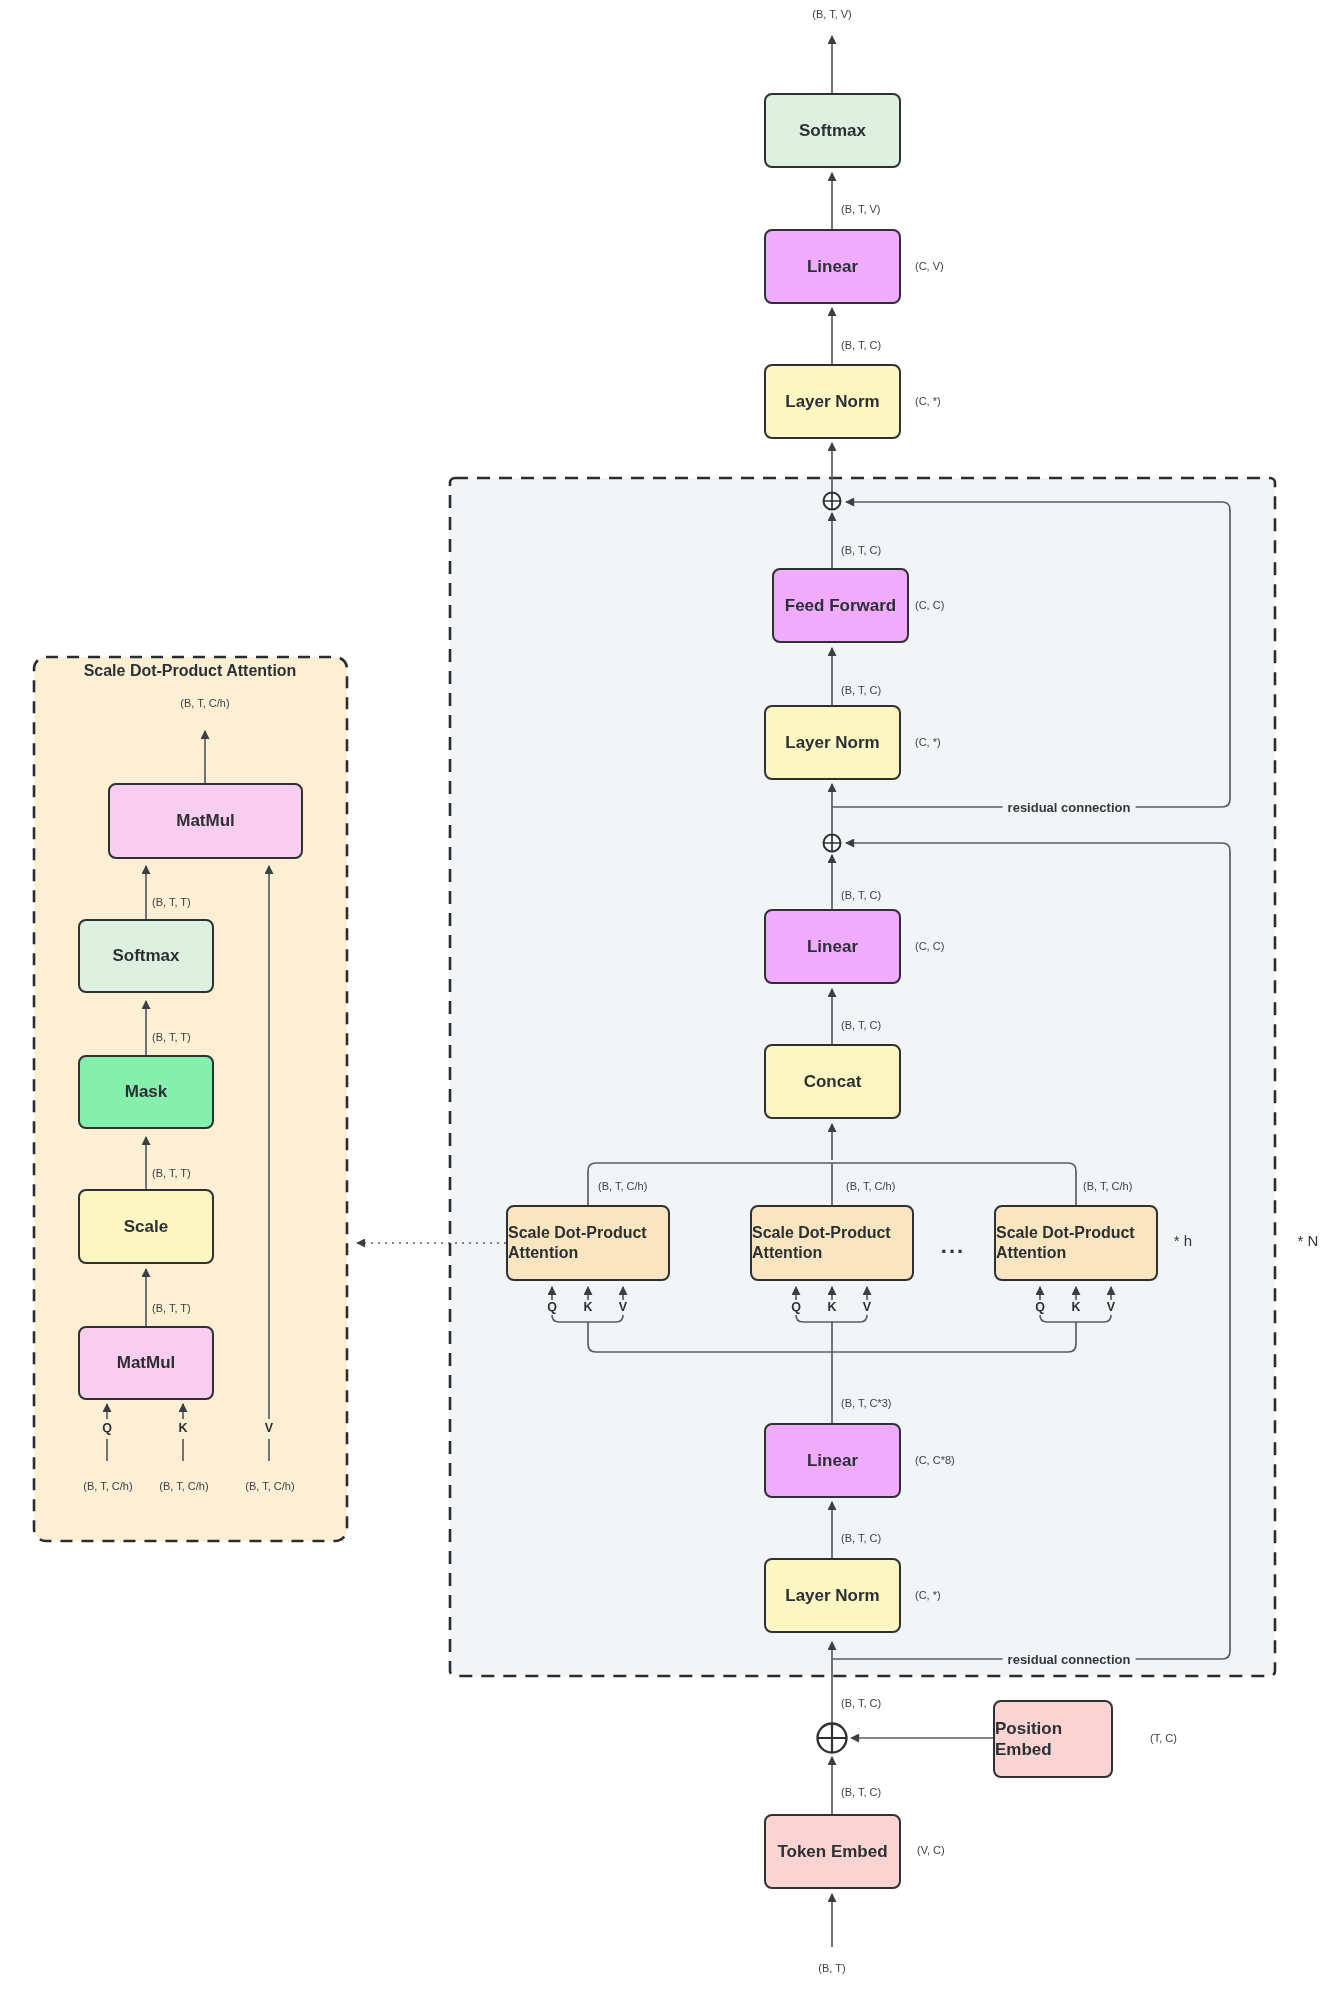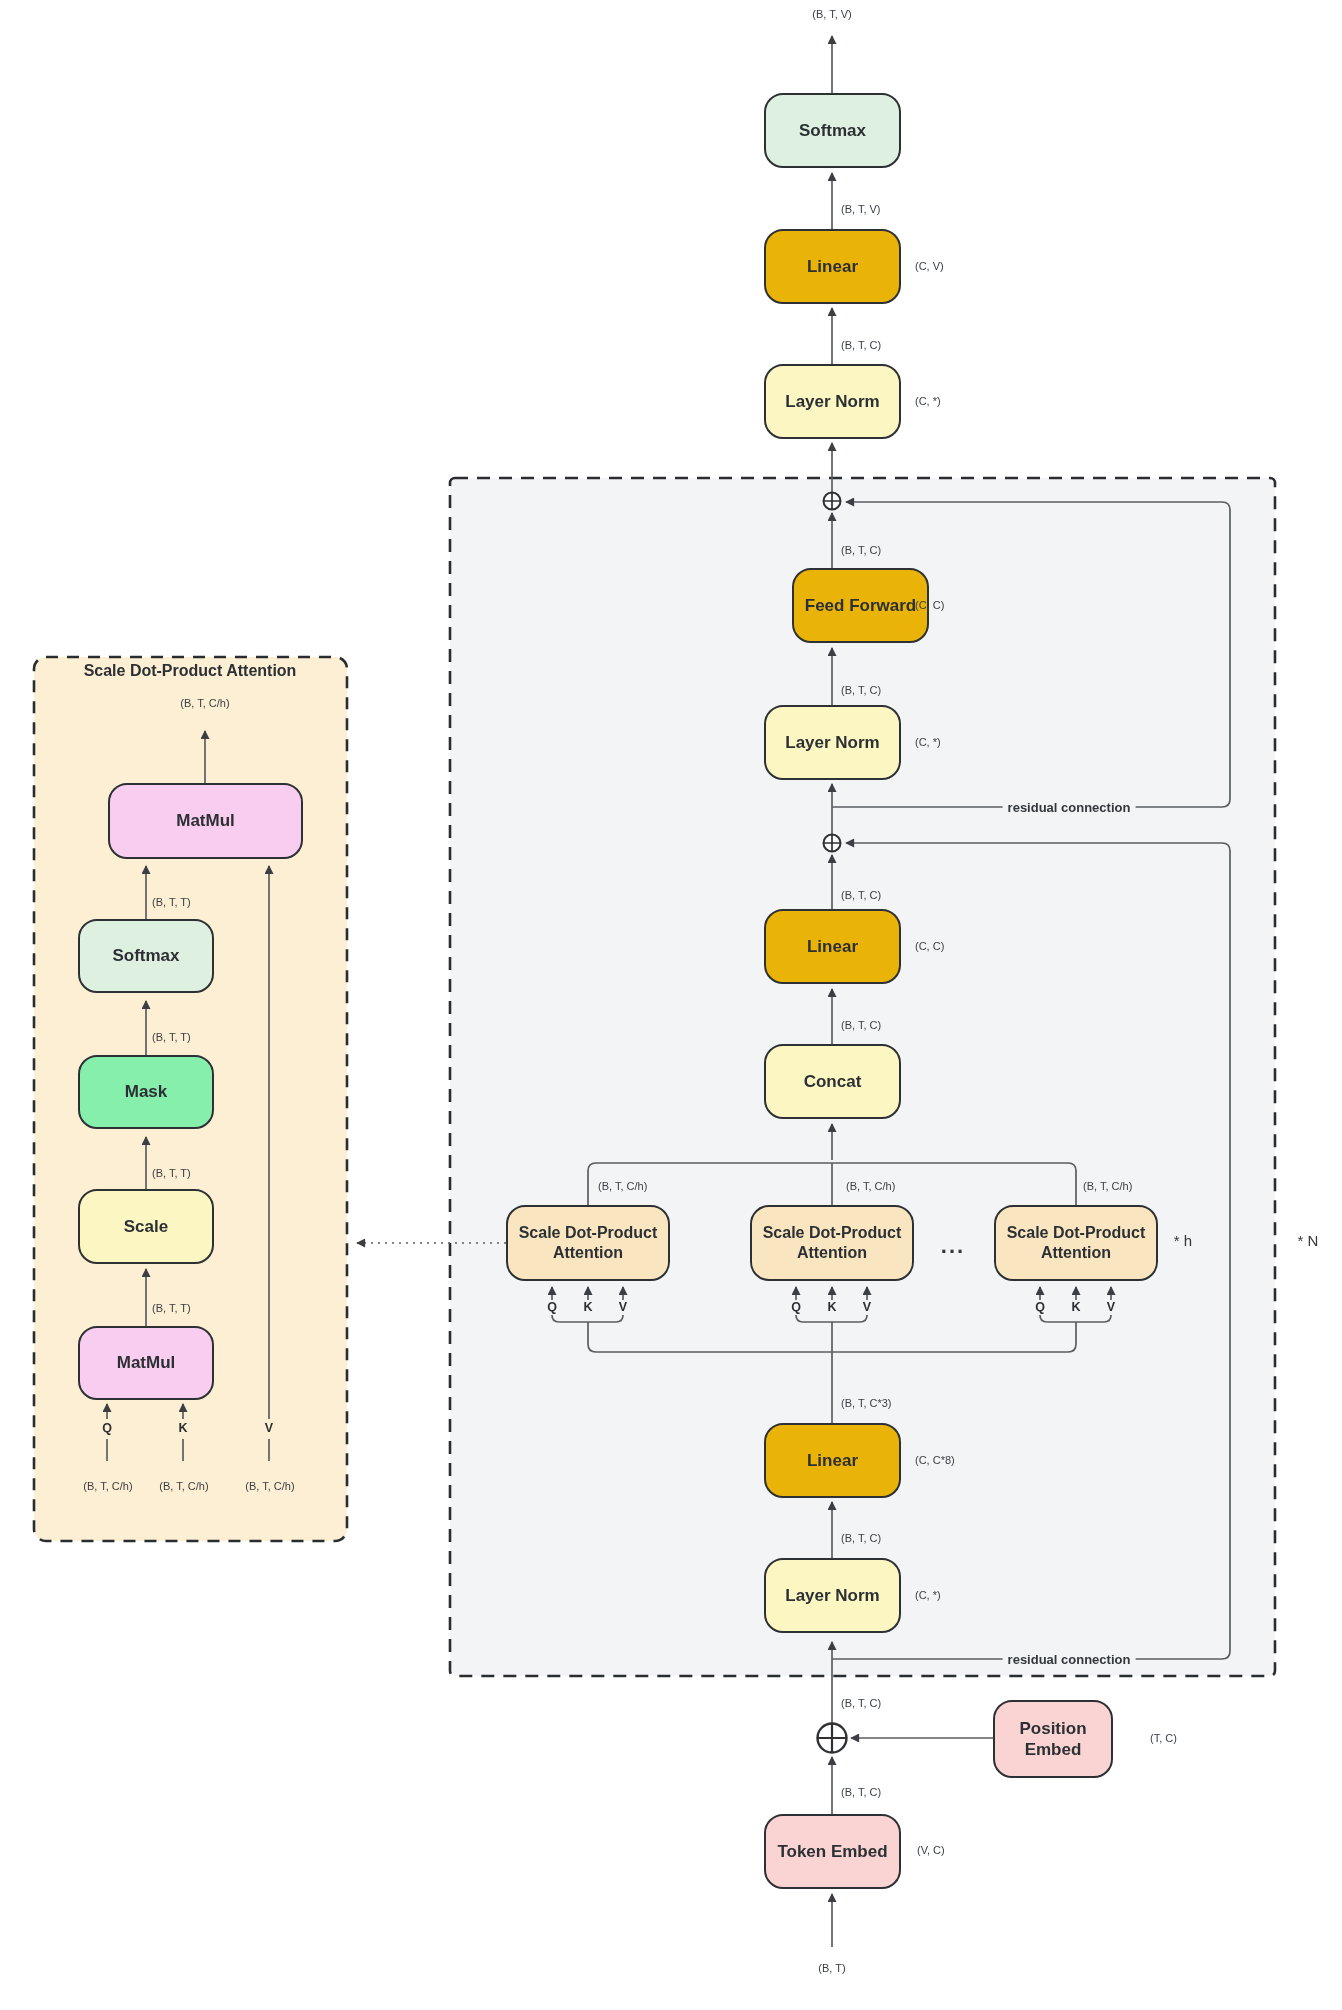--- a/index.html
+++ b/index.html
@@ -1,20 +1,20 @@
 <!DOCTYPE html>
 <html><head>
 <meta charset="utf-8">
 <style>
   html,body{margin:0;padding:0;}
   #canvas{position:relative;width:1342px;height:2010px;background:#ffffff;font-family:"Liberation Sans",sans-serif;overflow:hidden;}
   #canvas svg{position:absolute;left:0;top:0;}
-  .box{position:absolute;box-sizing:border-box;border:2px solid #2e3134;border-radius:19px;display:flex;align-items:center;justify-content:center;font-weight:bold;font-size:17px;color:#2c3034;text-align:center;line-height:1.25;}
+  .box{position:absolute;box-sizing:border-box;border:2px solid #2e3134;border-radius:8px;display:flex;align-items:center;justify-content:center;font-weight:bold;font-size:17px;color:#2c3034;text-align:left;line-height:1.25;}
   .green{background:#def0e0}
-  .blue{background:#eab308}
+  .blue{background:#f0abfc}
   .yellow{background:#fcf6c3}
   .tan{background:#f9e6c1}
   .pink{background:#f9d4d2}
   .magenta{background:#f8cdf0}
   .lavender{background:#86efac}
   .headfont{font-size:16px;}
   .lbl{position:absolute;font-size:11px;color:#3a3f44;white-space:nowrap;}
   .cc{transform:translate(-50%,-50%);}
   .lc{transform:translateY(-50%);}
   .qkv{position:absolute;font-size:12.5px;font-weight:bold;color:#2c3034;transform:translate(-50%,-50%);}
@@ -104,21 +104,21 @@
 
 <div class="box green" style="left:764px;top:93px;width:137px;height:75px;">
       <span>Softmax</span>
     </div>
 <div class="box blue" style="left:764px;top:229px;width:137px;height:75px;">
       <span>Linear</span>
     </div>
 <div class="box yellow" style="left:764px;top:364px;width:137px;height:75px;">
       <span>Layer Norm</span>
     </div>
-<div class="box blue" style="left:792px;top:568px;width:137px;height:75px;">
+<div class="box blue" style="left:772px;top:568px;width:137px;height:75px;">
       <span>Feed Forward</span>
     </div>
 <div class="box yellow" style="left:764px;top:705px;width:137px;height:75px;">
       <span>Layer Norm</span>
     </div>
 <div class="box blue" style="left:764px;top:909px;width:137px;height:75px;">
       <span>Linear</span>
     </div>
 <div class="box yellow" style="left:764px;top:1044px;width:137px;height:75px;">
       <span>Concat</span>

